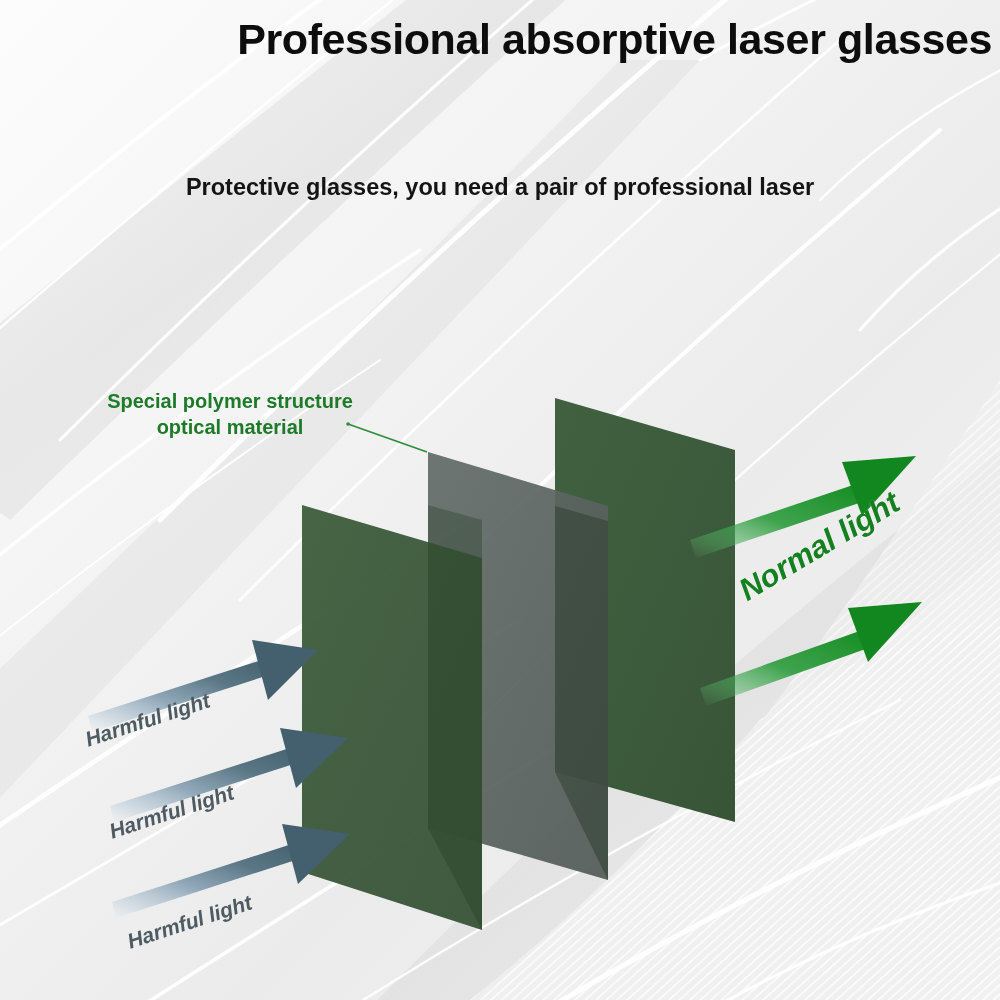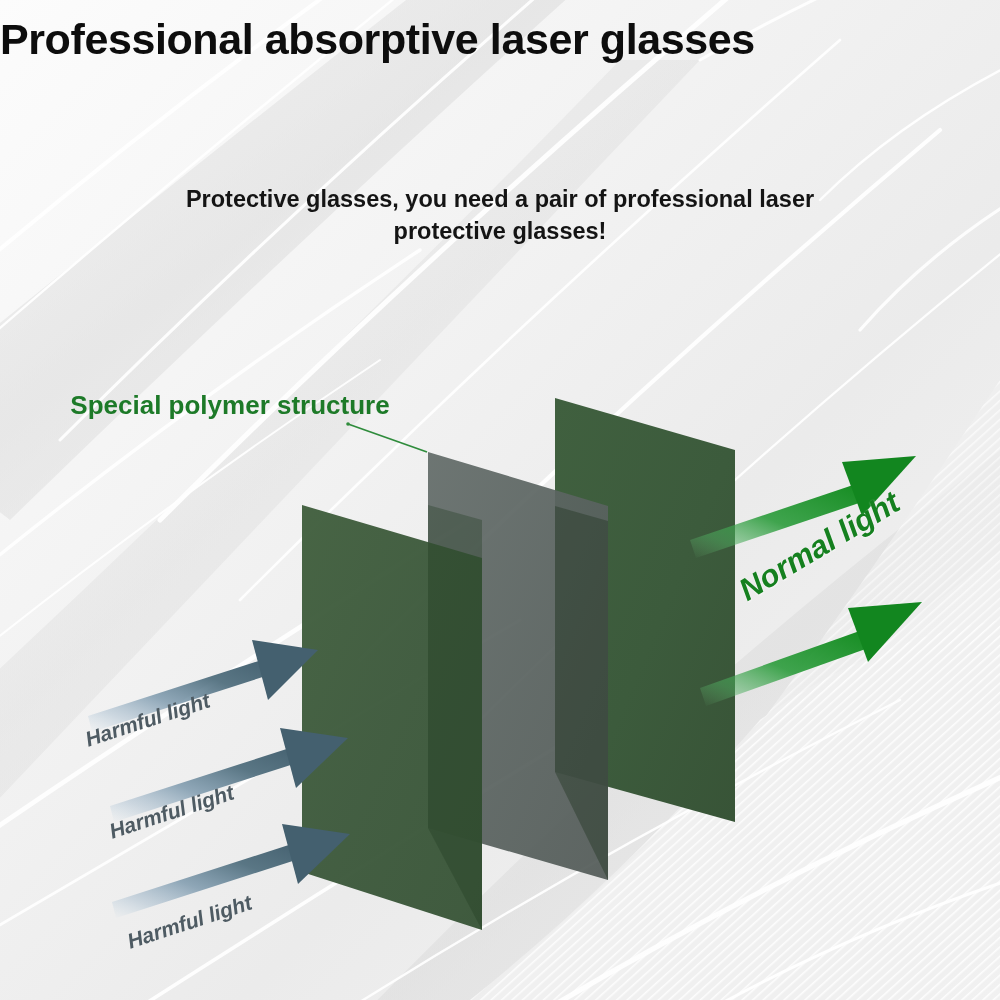--- a/index.html
+++ b/index.html
@@ -9,39 +9,39 @@
     background:#f2f2f2;
   }
   #stage{
     position:relative;width:1000px;height:1000px;overflow:hidden;
     background:
       linear-gradient(160deg,#fdfdfd 0%,#f4f4f4 28%,#ededed 55%,#f6f6f6 78%,#eeeeee 100%);
   }
   
   .bg-layer{position:absolute;inset:0;pointer-events:none;}
   .title-block{
-    position:absolute;left:0;right:8px;top:14px;text-align:left;z-index:6;
+    position:absolute;left:0;right:8px;top:14px;text-align:right;z-index:6;
   }
   .h1{
     font-size:43px;font-weight:bold;color:#0d0d0d;line-height:1.20;
     letter-spacing:-0.4px;margin:0;
     font-family:"Liberation Sans", sans-serif;
   }
   .h1 .l2{display:block;}
   .sub-block{
     position:absolute;left:0;right:0;top:172px;text-align:center;z-index:6;
   }
   .sub{
-    font-size:23.5px;font-weight:bold;color:#141414;line-height:1.35;margin:12px;
+    font-size:23.5px;font-weight:bold;color:#141414;line-height:1.35;margin:0;
   }
   .sub .s3{display:block;margin-top:7px;}
   
   .anno{
     position:absolute;left:70px;top:388px;z-index:8;
-    font-size:26px;font-weight:bold;color:#1d7a28;line-height:1.32;
+    font-size:20px;font-weight:bold;color:#1d7a28;line-height:1.32;
     text-align:center;width:320px;
   }
   .anno .a2{display:block;}
   
   .lbl-harm{
     position:absolute;z-index:9;
     font-size:21px;font-weight:bold;font-style:italic;color:#4e5b63;
     white-space:nowrap;transform-origin:left center;
   }
   .lbl-normal{
@@ -129,21 +129,20 @@
 
   <div class="title-block">
     <h1 class="h1">
       <span>Professional absorptive laser glasses</span>
     </h1>
   </div>
 
   <div class="sub-block">
     <p class="sub">
       <span>Protective glasses, you need a pair of professional laser</span><br>
-      <span>protective glasses!</span>
     </p>
   </div>
 
   <svg class="bg-layer" width="1000" height="1000" viewBox="0 0 1000 1000" preserveAspectRatio="none" style="z-index:5;" aria-hidden="true">
     <defs>
       <linearGradient id="grnPanel" x1="0" y1="0" x2="1" y2="1">
         <stop offset="0%" stop-color="#42603f"></stop>
         <stop offset="48%" stop-color="#3e5a3d"></stop>
         <stop offset="100%" stop-color="#3a5639"></stop>
       </linearGradient>
@@ -210,20 +209,21 @@
     </g>
 
     <g>
       <line x1="348" y1="424" x2="427" y2="452" stroke="#2f8c3c" stroke-width="1.8"></line>
       <circle cx="348" cy="424" r="1.8" fill="#2f8c3c"></circle>
     </g>
   </svg>
 
   <div class="anno">
     <span>Special polymer structure</span>
+    <span class="a2">optical material</span>
   </div>
 
   <span class="lbl-harm" style="left:86px;top:728px;transform:rotate(-18deg);">Harmful light</span>
   <span class="lbl-harm" style="left:110px;top:820px;transform:rotate(-18deg);">Harmful light</span>
   <span class="lbl-harm" style="left:128px;top:930px;transform:rotate(-18deg);">Harmful light</span>
 
   <span class="lbl-normal">Normal light</span>
 
 </div>
 

